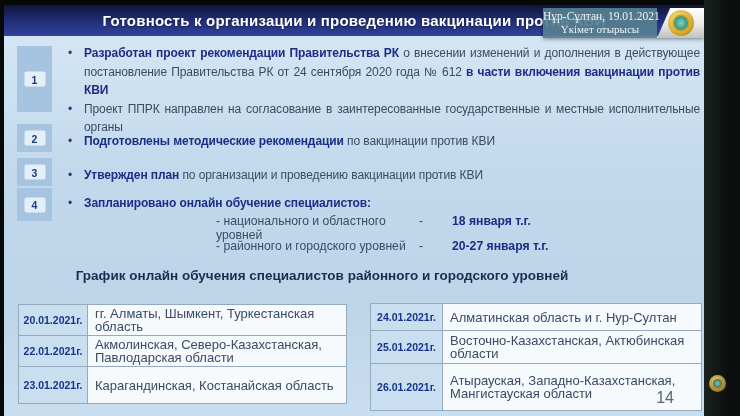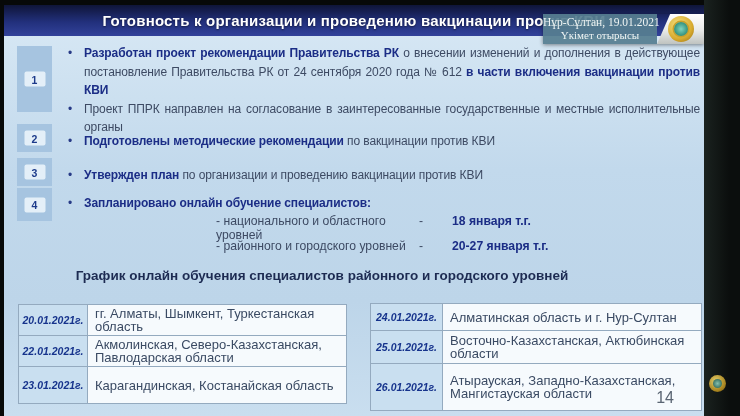--- a/index.html
+++ b/index.html
@@ -25,21 +25,21 @@
     background:linear-gradient(180deg,#0f1538 0%,#22307c 55%,#32429a 100%);
     display:flex; align-items:center; justify-content:center;
   }
   .titlebar .title {
     color:#ffffff; font-weight:bold; font-size:15px; letter-spacing:.2px;
     white-space:nowrap; text-shadow:0 1px 2px rgba(0,0,0,.5);
   }
 
   
   .overlay {
-    position:absolute; left:539px; top:9px; height:30px; display:flex; z-index:6;
+    position:absolute; left:539px; top:3px; height:30px; display:flex; z-index:6;
     box-shadow:0 1px 4px rgba(0,0,0,.45);
   }
   .ov-text {
     width:114px; background:rgba(86,126,144,.93);
     color:#eef4f3; font-family:"Liberation Serif", serif;
     text-align:center; padding-top:2px;
   }
   .ov-line1 { font-size:11.5px; line-height:13px; white-space:nowrap; }
   .ov-line2 { font-size:11px;  line-height:13px; }
   .ov-emblem-panel {
@@ -95,21 +95,21 @@
   .tbl-title {
     position:absolute; left:0; top:263px; width:636px; text-align:center;
     font-weight:bold; font-size:13.5px; color:#1d2b52;
   }
 
   
   .data-table { position:absolute; border-collapse:collapse; background:#f6fafd; }
   .data-table td { border:1px solid #94aabf; vertical-align:middle; }
   .data-table td.date {
     background:#c9dff0; font-weight:bold; color:#16338c;
-    font-size:10.5px; text-align:center; width:69px;font-style:italic;
+    font-size:10.5px; text-align:center; width:69px;
   }
   .data-table td.regions { color:#3a4a63; font-size:13px; line-height:13px; padding:2px 7px; }
   #table-left  { left:14px;  top:299px; width:329px; }
   #table-right { left:366px; top:298px; width:332px; }
   #table-right td.date { width:72px; }
   #table-left  tr:nth-child(1){ height:21px; }
   #table-left  tr:nth-child(2){ height:21px; }
   #table-left  tr:nth-child(3){ height:37px; }
   #table-left  tr:nth-child(4){ height:25px; }
   #table-right tr:nth-child(1){ height:27px; }

